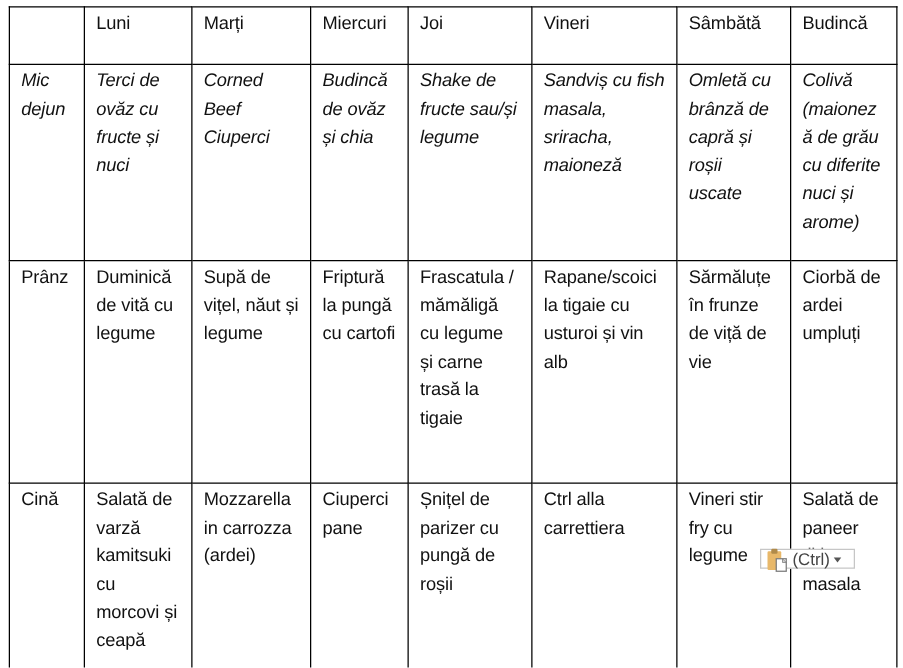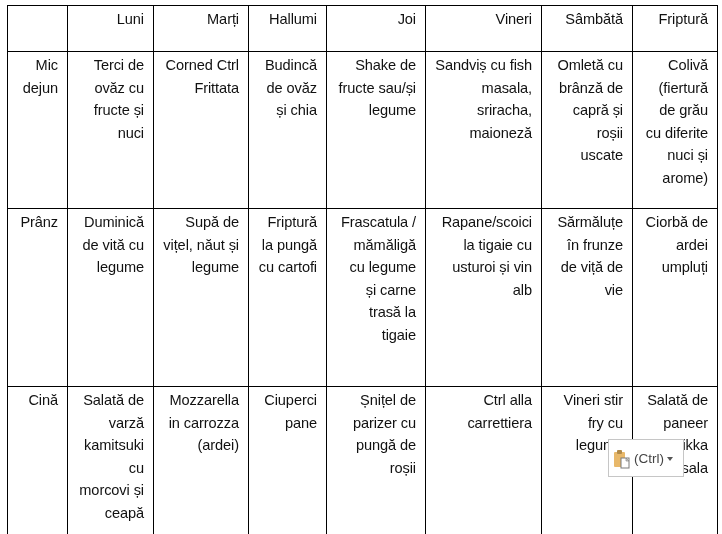--- a/index.html
+++ b/index.html
@@ -23,36 +23,36 @@
       table-layout: fixed;
       width: 710px;
     }
     table.menu td, table.menu th {
       border: 1.3px solid #000000;
       vertical-align: top;
       padding: 2px 9px 0 9px;
       font-size: 14.6px;
       line-height: 22.6px;
       font-weight: normal;
-      text-align: right;
+      text-align: left;
       word-wrap: break-word;
       overflow-wrap: anywhere;
       letter-spacing: -0.1px;
     }
     tr.hdr { height: 46px; }
-    tr.r1 { height: 157px; }
+    tr.r1 { height: 157px; font-style: italic; }
     tr.r2 { height: 178px; }
     tr.r3 { height: 162px; margin-top: 39px; }
 
     .paste-options {
       position: absolute;
       left: 608px;
       top: 439px;
       width: 76px;
-      height: 38px;
+      height: 16px;
       background: #ffffff;
       border: 1px solid #c6c6c6;
       box-sizing: border-box;
       display: flex;
       align-items: center;
       padding-left: 3px;
       font-size: 13.5px;
       color: #444444;
       cursor: pointer;
     }
@@ -83,35 +83,35 @@
     <col style="width:99px">
     <col style="width:116px">
     <col style="width:91px">
     <col style="width:85px">
   </colgroup>
   <tbody>
       <tr class="hdr">
     <th></th>
     <th>Luni</th>
     <th>Marți</th>
-    <th>Hallumi</th>
+    <th>Miercuri</th>
     <th>Joi</th>
     <th>Vineri</th>
     <th>Sâmbătă</th>
-    <th>Friptură</th>
+    <th>Budincă</th>
   </tr>
   <tr class="r1">
     <td>Mic dejun</td>
     <td>Terci de ovăz cu fructe și nuci</td>
-    <td>Corned Ctrl Frittata</td>
+    <td>Corned Beef Ciuperci</td>
     <td>Budincă de ovăz și chia</td>
     <td>Shake de fructe sau/și legume</td>
     <td>Sandviș cu fish masala, sriracha, maioneză</td>
     <td>Omletă cu brânză de capră și roșii uscate</td>
-    <td>Colivă (fiertură de grău cu diferite nuci și arome)</td>
+    <td>Colivă (maioneză de grău cu diferite nuci și arome)</td>
   </tr>
   <tr class="r2">
     <td>Prânz</td>
     <td>Duminică de vită cu legume</td>
     <td>Supă de vițel, năut și legume</td>
     <td>Friptură la pungă cu cartofi</td>
     <td>Frascatula / mămăligă cu legume și carne trasă la tigaie</td>
     <td>Rapane/scoici la tigaie cu usturoi și vin alb</td>
     <td>Sărmăluțe în frunze de viță de vie</td>
     <td>Ciorbă de ardei umpluți</td>

